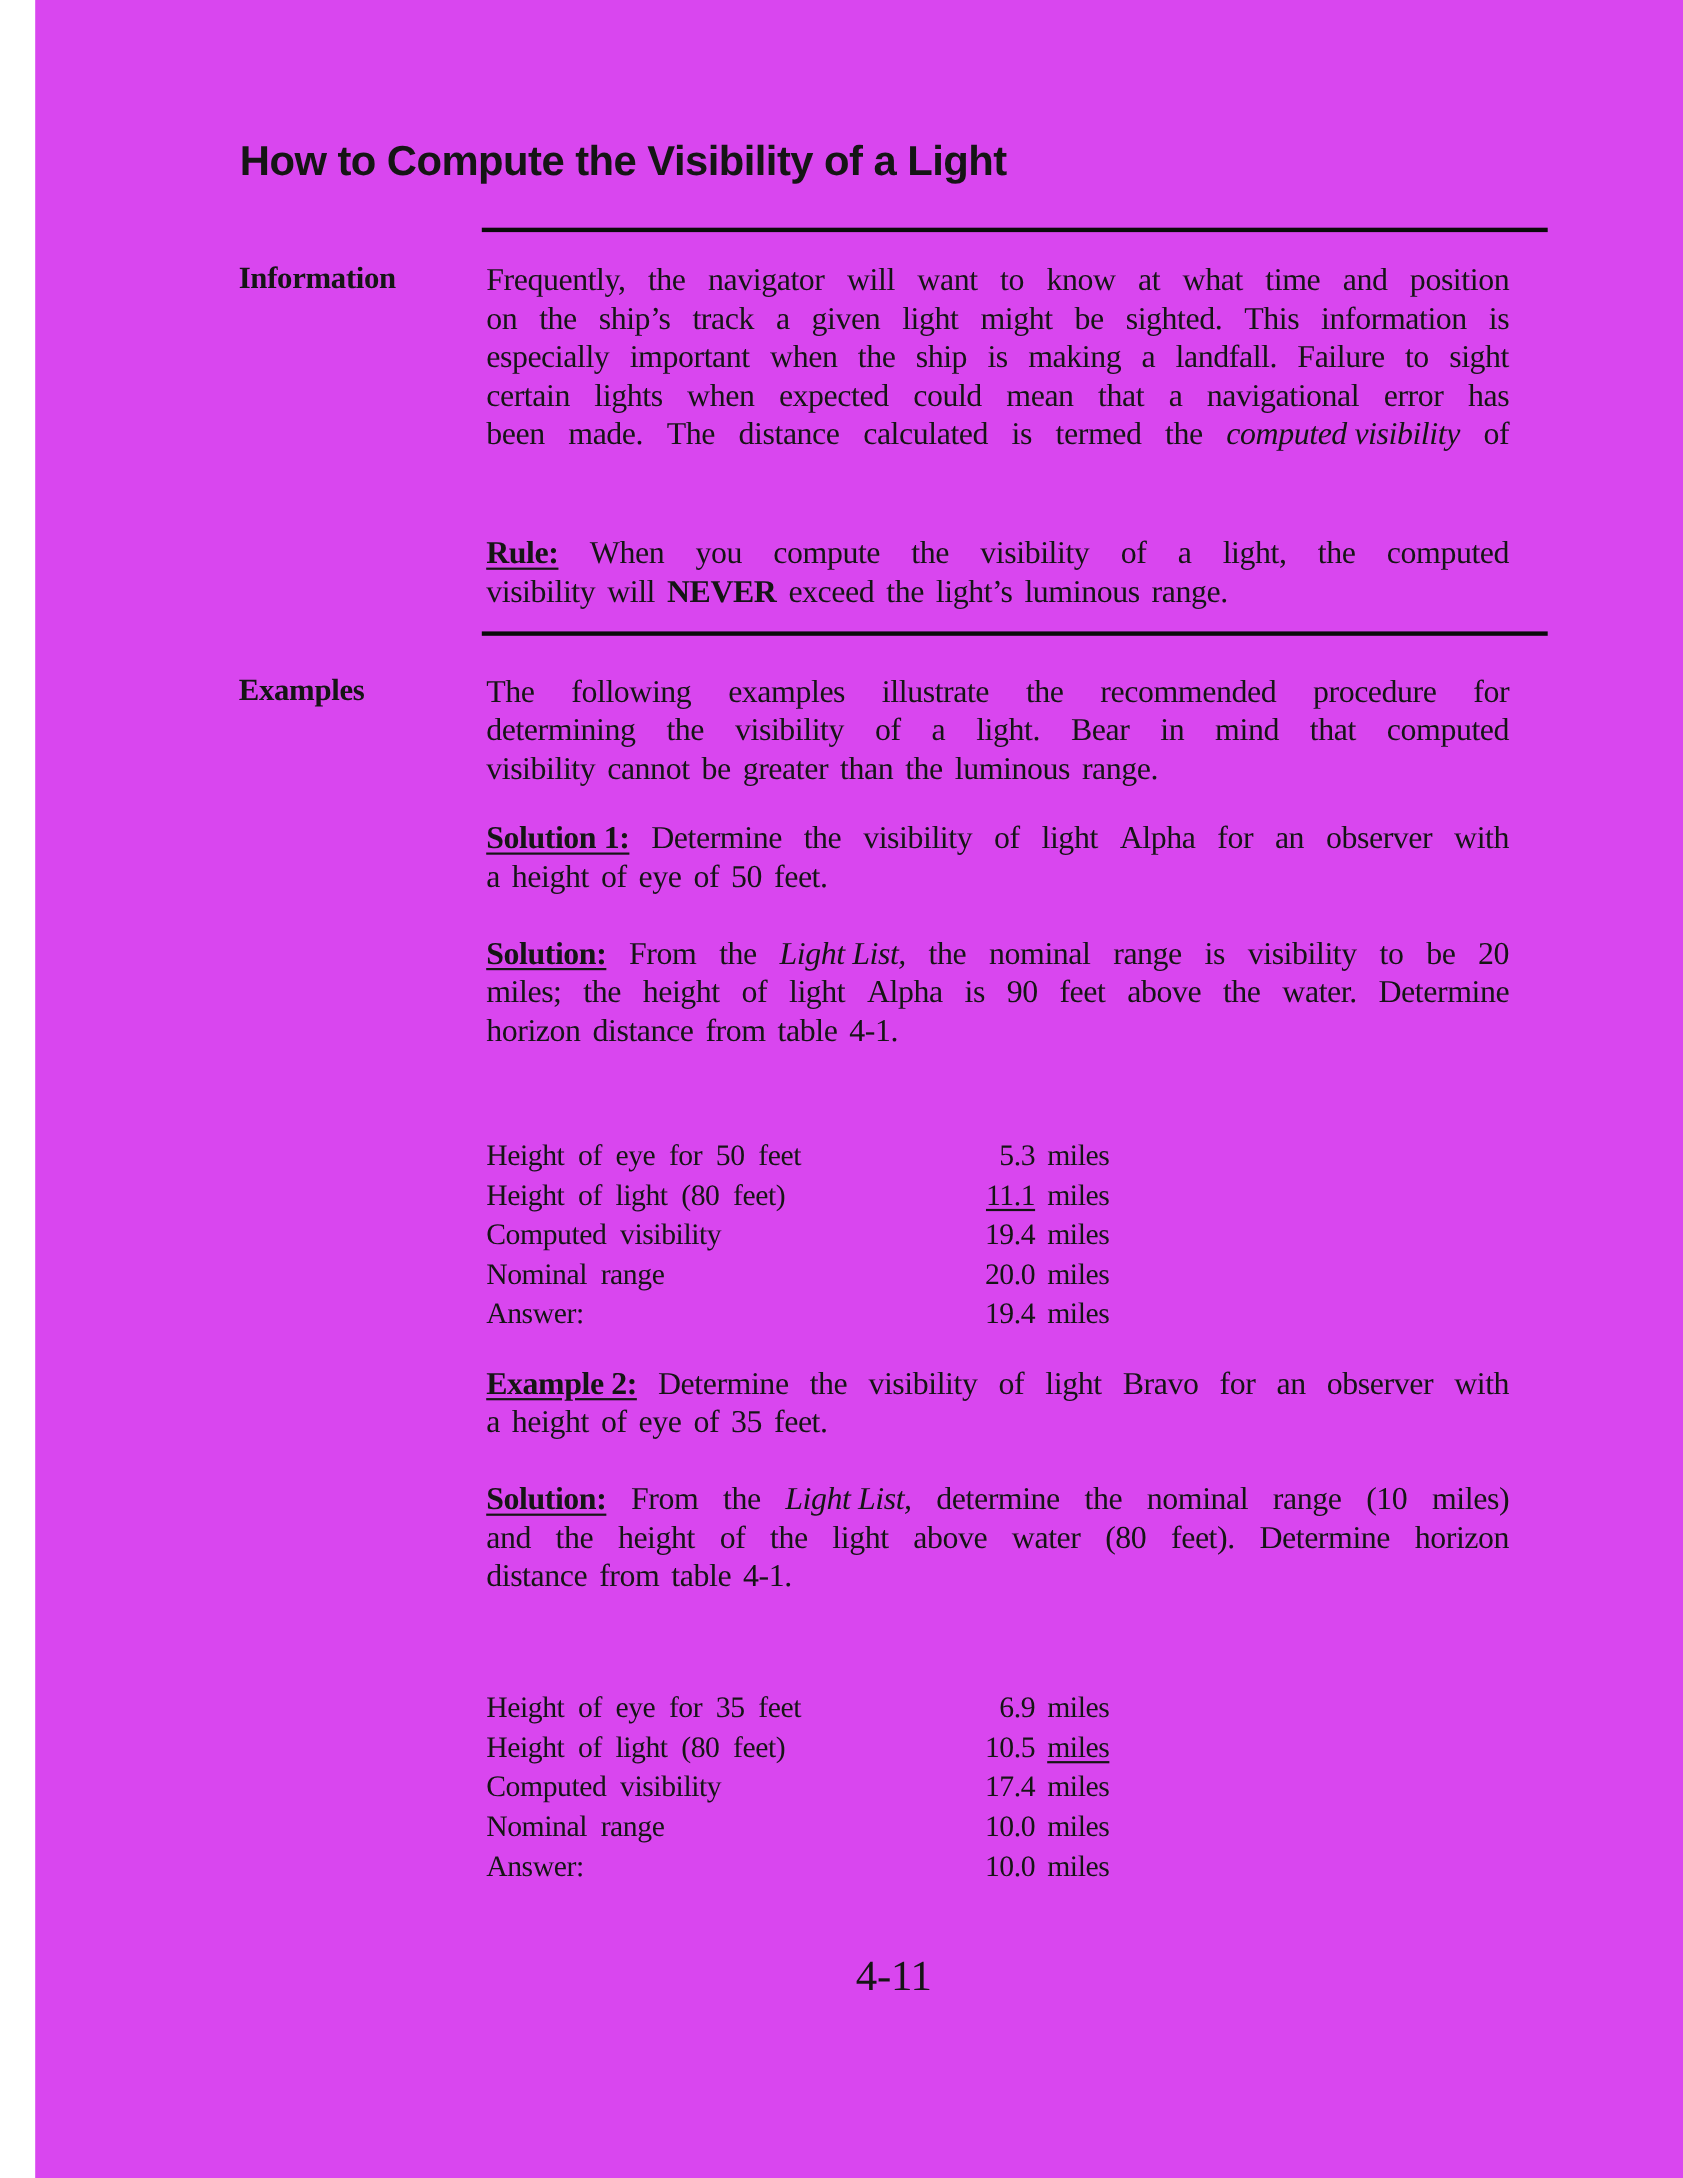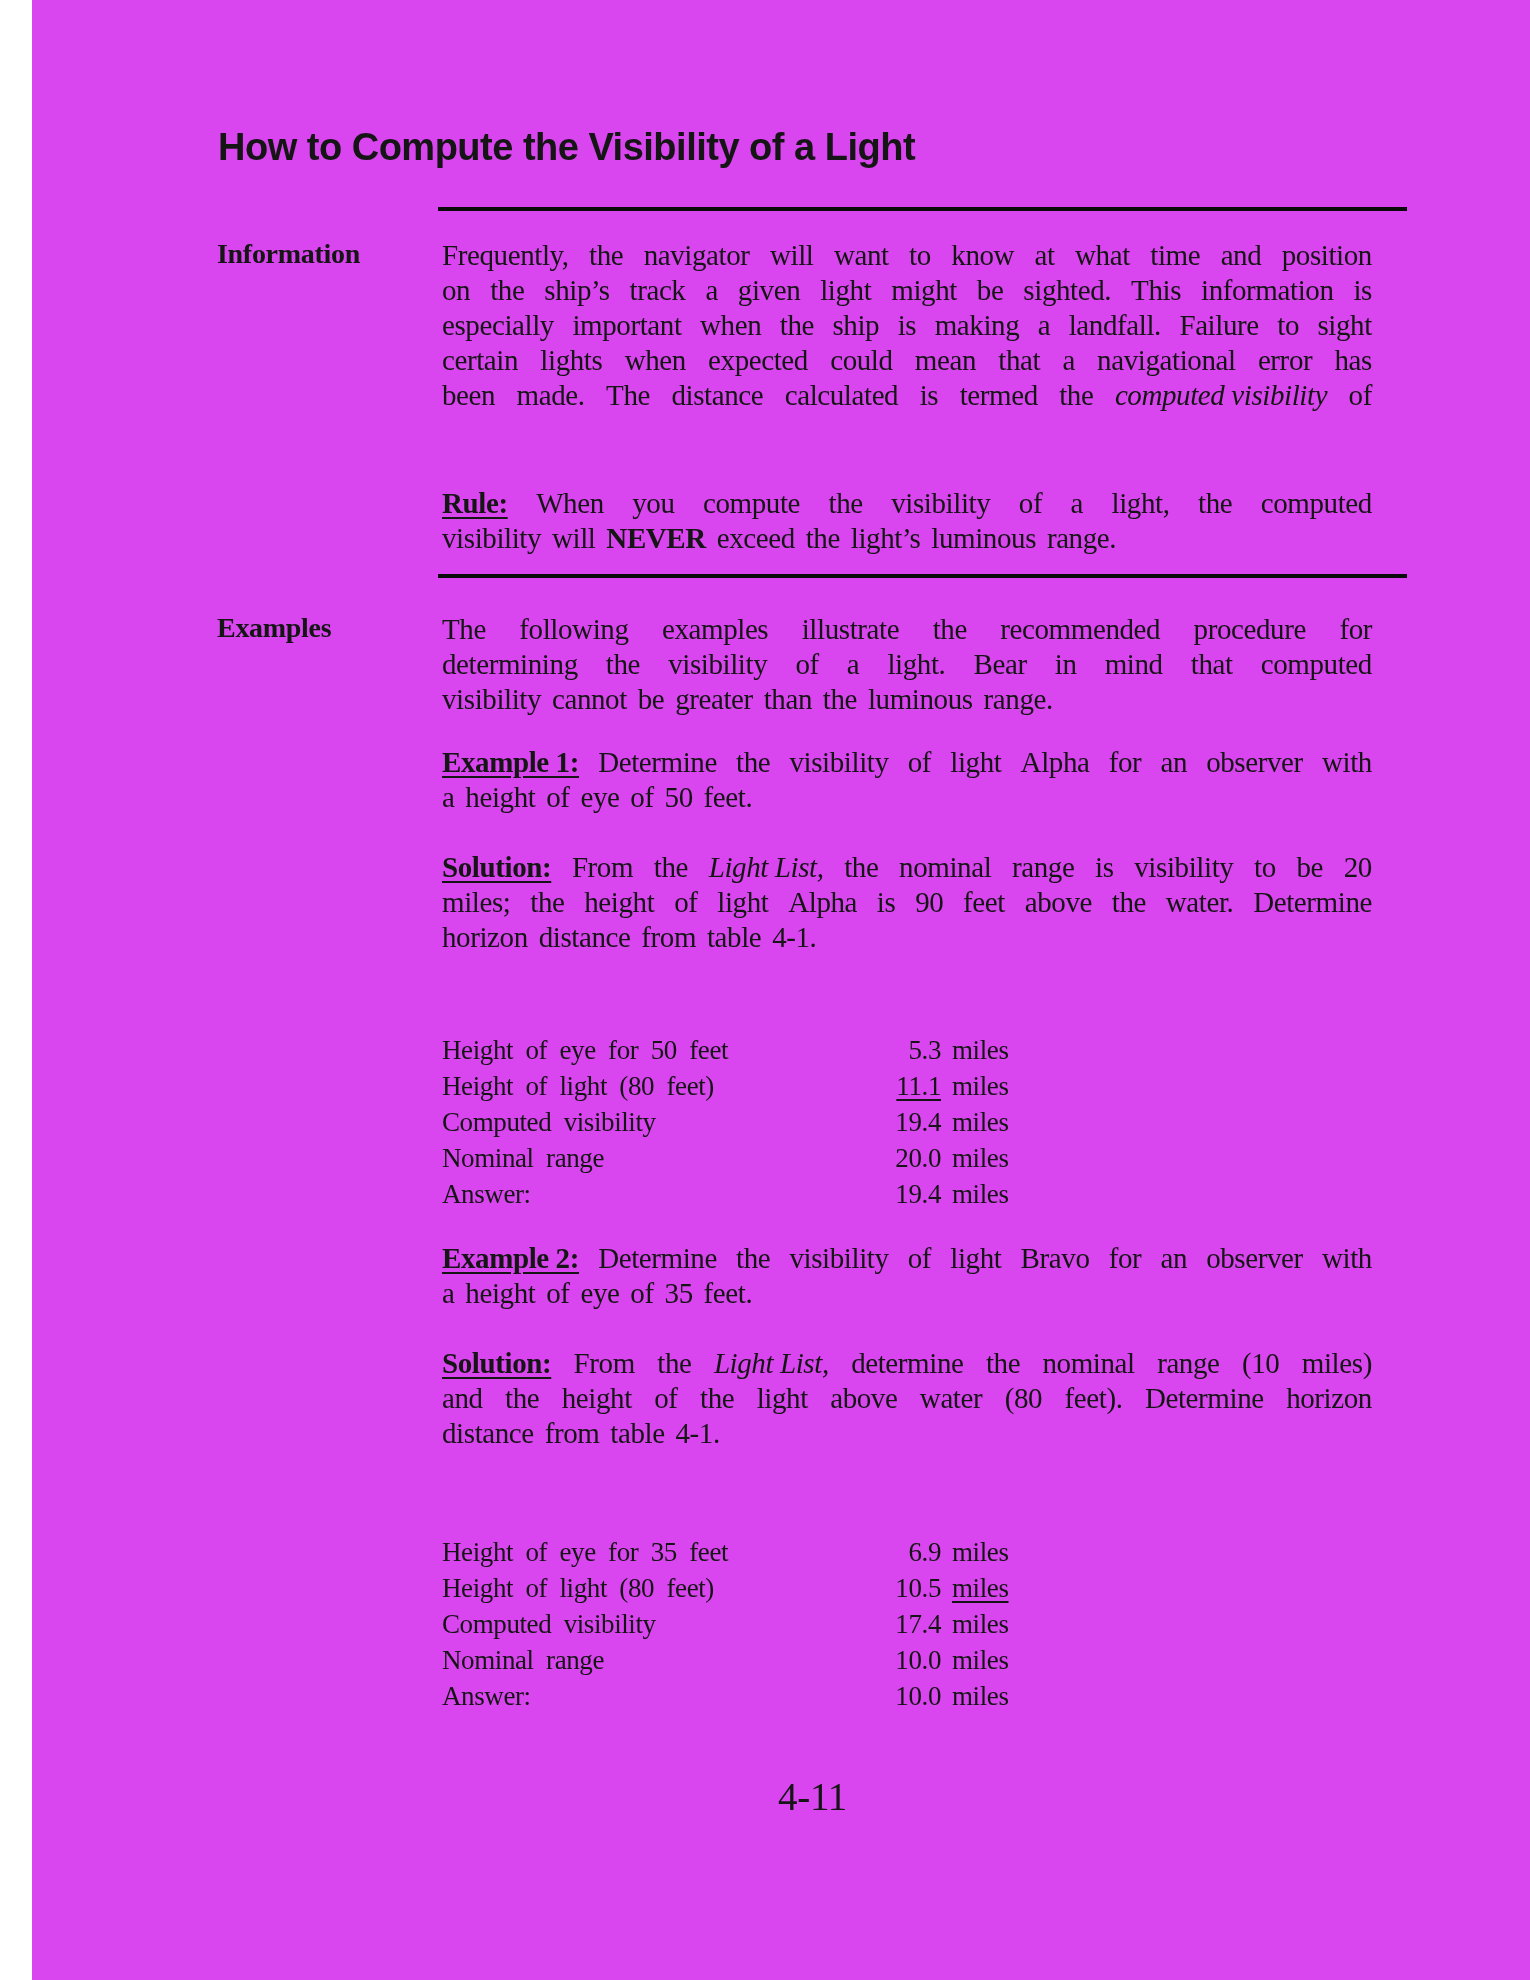--- a/index.html
+++ b/index.html
@@ -177,21 +177,21 @@
         <span>in</span>
         <span>mind</span>
         <span>that</span>
         <span>computed</span>
       </div>
       <div class="line last"><span>visibility cannot be greater than the luminous range.</span></div>
     </div>
 
   <div class="para" id="p-example1">
       <div class="line jl">
-        <span class="bu">Example 1:</span>
+        <span class="bu">Solution 1:</span>
         <span>Determine</span>
         <span>the</span>
         <span>visibility</span>
         <span>of</span>
         <span>light</span>
         <span>Alpha</span>
         <span>for</span>
         <span>an</span>
         <span>observer</span>
         <span>with</span>

